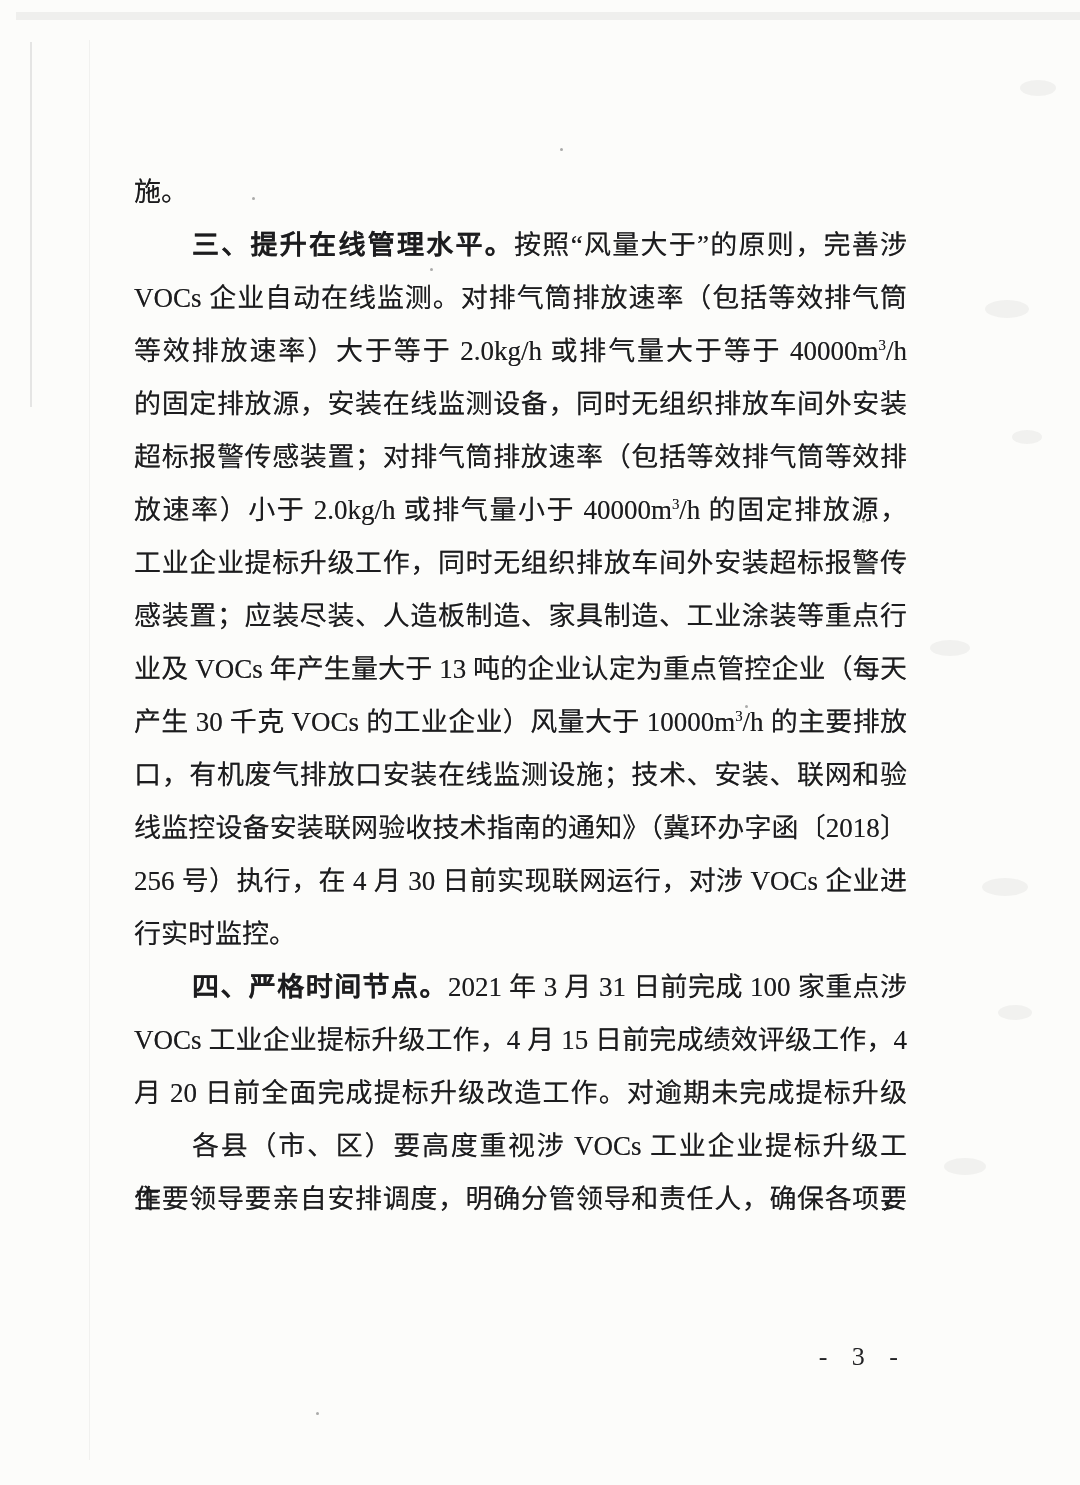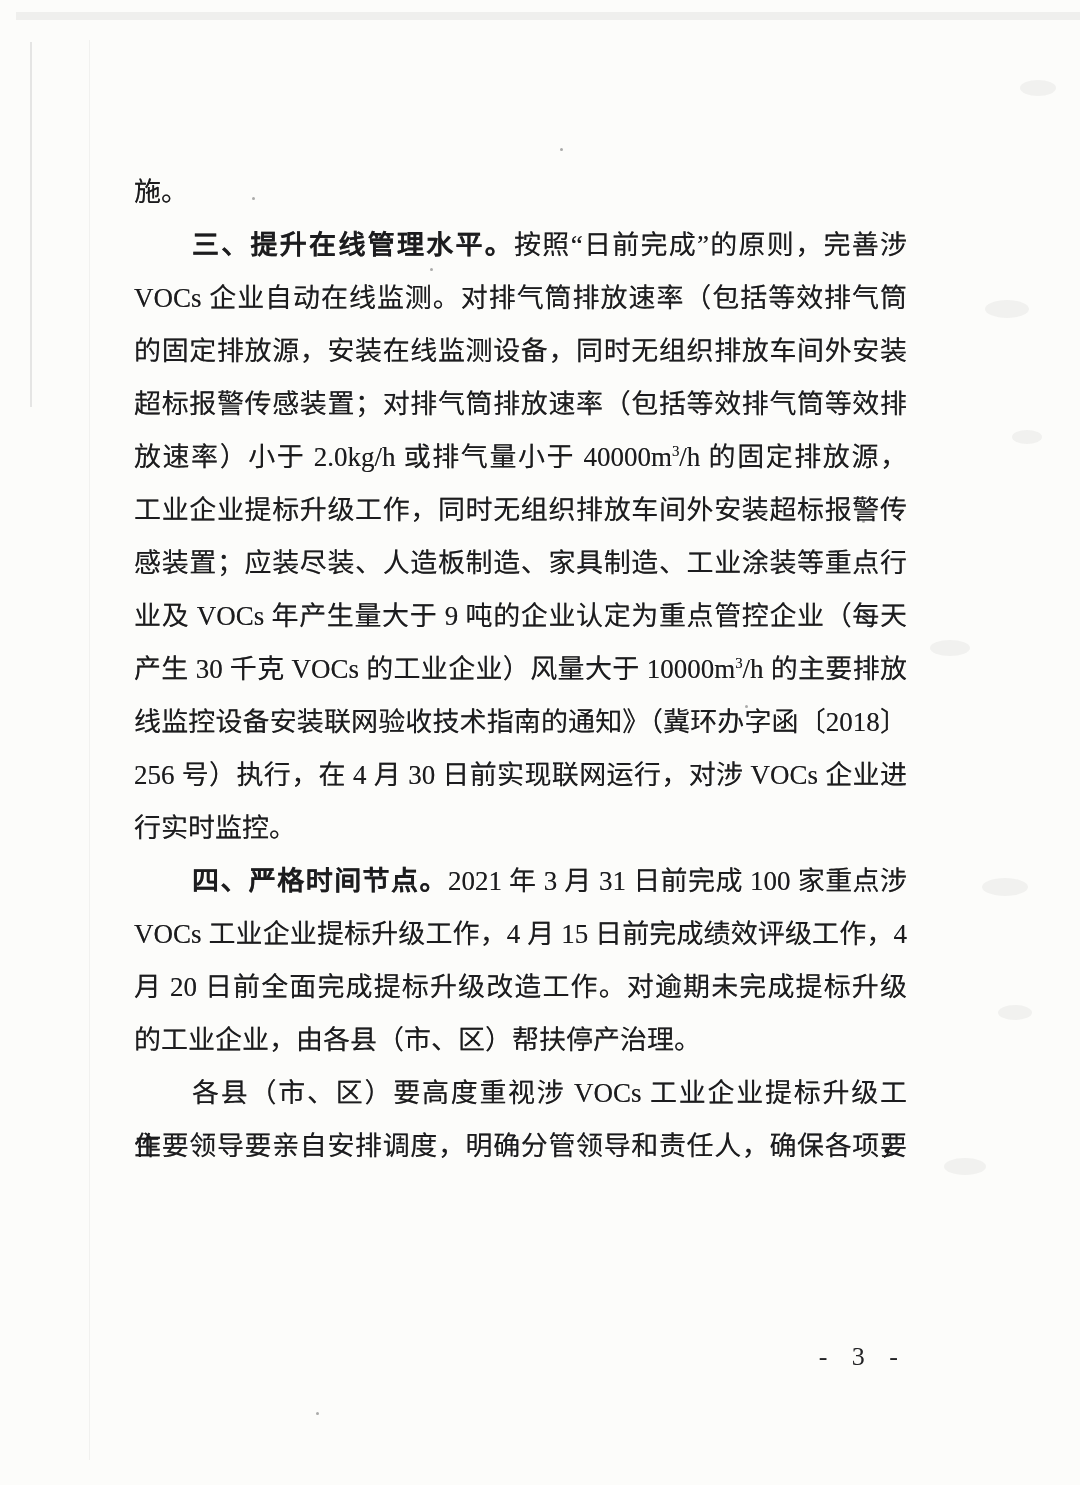--- a/index.html
+++ b/index.html
@@ -93,35 +93,36 @@
   <div class="artifact smudge sm7"></div>
   <div class="artifact speck sp1"></div>
   <div class="artifact speck sp2"></div>
   <div class="artifact speck sp3"></div>
   <div class="artifact speck sp4"></div>
   <div class="artifact speck sp5"></div>
   <div class="artifact speck sp6"></div>
 
   <div class="body-text">
       <div class="line short"><span>施。</span></div>
-      <div class="line indent"><span class="bold">三、提升在线管理水平。</span><span>按照“日前完成”的原则，完善涉</span></div>
+      <div class="line indent"><span class="bold">三、提升在线管理水平。</span><span>按照“风量大于”的原则，完善涉</span></div>
       <div class="line"><span>VOCs 企业自动在线监测。对排气筒排放速率（包括等效排气筒</span></div>
+      <div class="line"><span>等效排放速率）大于等于 2.0kg/h 或排气量大于等于 40000m</span><sup>3</sup><span>/h</span></div>
       <div class="line"><span>的固定排放源，安装在线监测设备，同时无组织排放车间外安装</span></div>
       <div class="line"><span>超标报警传感装置；对排气筒排放速率（包括等效排气筒等效排</span></div>
       <div class="line"><span>放速率）小于 2.0kg/h 或排气量小于 40000m</span><sup>3</sup><span>/h 的固定排放源，</span></div>
       <div class="line"><span>工业企业提标升级工作，同时无组织排放车间外安装超标报警传</span></div>
       <div class="line"><span>感装置；应装尽装、人造板制造、家具制造、工业涂装等重点行</span></div>
-      <div class="line"><span>业及 VOCs 年产生量大于 9 吨的企业认定为重点管控企业（每天</span></div>
+      <div class="line"><span>业及 VOCs 年产生量大于 13 吨的企业认定为重点管控企业（每天</span></div>
       <div class="line"><span>产生 30 千克 VOCs 的工业企业）风量大于 10000m</span><sup>3</sup><span>/h 的主要排放</span></div>
+      <div class="line"><span>口，有机废气排放口安装在线监测设施；技术、安装、联网和验</span></div>
       <div class="line"><span>线监控设备安装联网验收技术指南的通知》（冀环办字函〔2018〕</span></div>
       <div class="line"><span>256 号）执行，在 4 月 30 日前实现联网运行，对涉 VOCs 企业进</span></div>
       <div class="line short"><span>行实时监控。</span></div>
       <div class="line indent"><span class="bold">四、严格时间节点。</span><span>2021 年 3 月 31 日前完成 100 家重点涉</span></div>
       <div class="line"><span>VOCs 工业企业提标升级工作，4 月 15 日前完成绩效评级工作，4</span></div>
       <div class="line"><span>月 20 日前全面完成提标升级改造工作。对逾期未完成提标升级</span></div>
-      <div class="line short"><span>的工业企业，由各县（市、区）帮扶停产治理。</span></div>
       <div class="line indent"><span>各县（市、区）要高度重视涉 VOCs 工业企业提标升级工作，</span></div>
       <div class="line"><span>主要领导要亲自安排调度，明确分管领导和责任人，确保各项要</span></div>
     </div>
 
   <div class="page-number">- 3 -</div>
 
 </div>
 
 </body></html>

